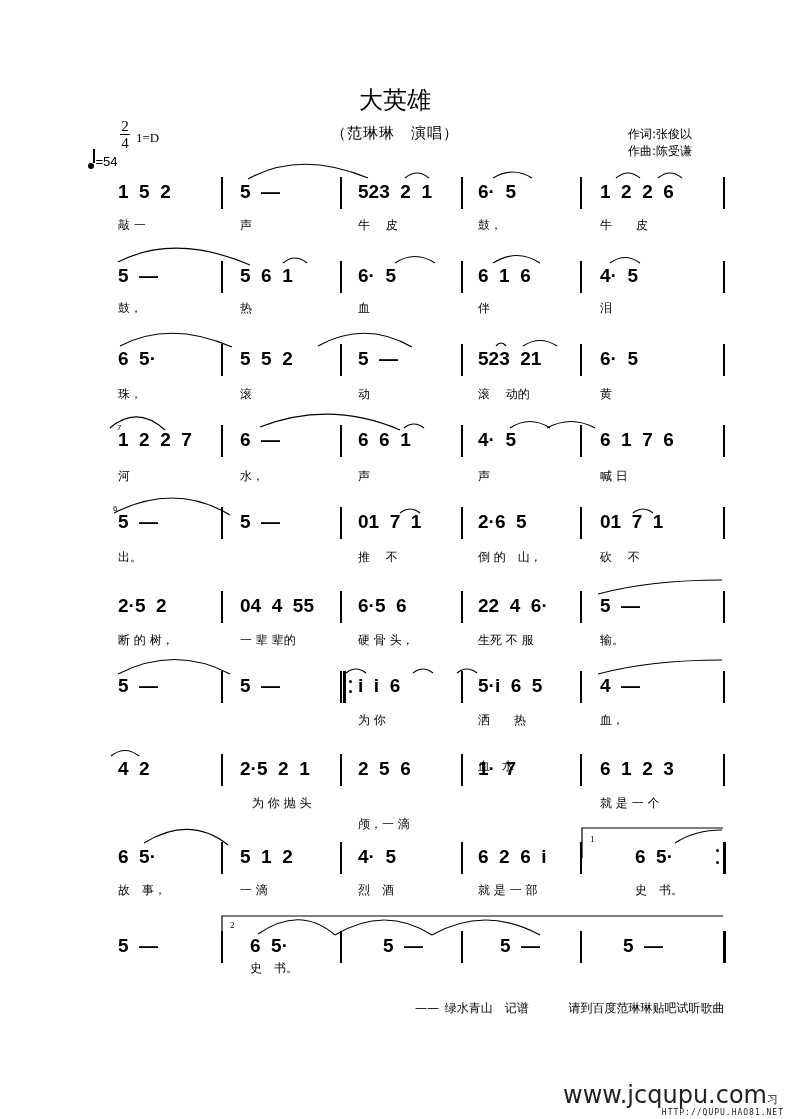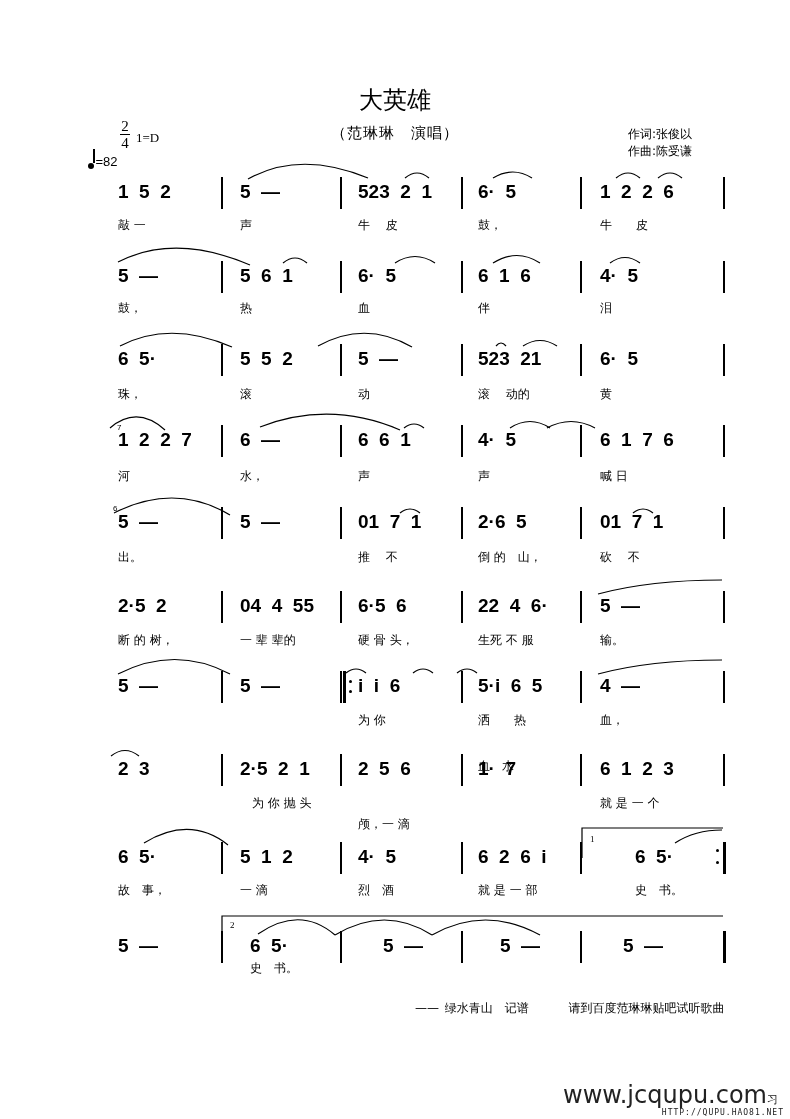--- a/index.html
+++ b/index.html
@@ -28,21 +28,21 @@
 
 <div class="abs title">大英雄</div>
 <div class="abs subtitle">（范琳琳　演唱）</div>
 <div class="abs key">1=D</div>
 <div class="abs timesig">
   <div>2</div>
   <div style="height:0;border-top:1px solid #000;width:10px;margin:-1px auto 0;"></div>
   <div>4</div>
 </div>
 <div class="abs tempo">
-  <span class="tempo-note"></span><span class="tempo-stem"></span><span>=82</span>
+  <span class="tempo-note"></span><span class="tempo-stem"></span><span>=54</span>
 </div>
 <div class="abs credits">
   <div>作词:张俊以</div>
   <div>作曲:陈受谦</div>
 </div>
 
 <div id="score">
     <div class="abs bar" style="left: 221px; top: 177px; height: 32px;"></div>
     <div class="abs bar" style="left: 340px; top: 177px; height: 32px;"></div>
     <div class="abs bar" style="left: 461px; top: 177px; height: 32px;"></div>
@@ -146,21 +146,21 @@
     <div class="abs lyric" style="left: 358px; top: 713px; white-space: pre;">为 你</div>
     <div class="abs note" style="left: 478px; top: 676px; white-space: pre;">5·i  6  5</div>
     <div class="abs lyric" style="left: 478px; top: 713px; white-space: pre;">洒　　热</div>
     <div class="abs note" style="left: 600px; top: 676px; white-space: pre;">4  —</div>
     <div class="abs lyric" style="left: 600px; top: 713px; white-space: pre;">血，</div>
     <div class="abs bar" style="left: 221px; top: 754px; height: 32px;"></div>
     <div class="abs bar" style="left: 340px; top: 754px; height: 32px;"></div>
     <div class="abs bar" style="left: 461px; top: 754px; height: 32px;"></div>
     <div class="abs bar" style="left: 580px; top: 754px; height: 32px;"></div>
     <div class="abs bar" style="left: 723px; top: 754px; height: 32px;"></div>
-    <div class="abs note" style="left: 118px; top: 759px; white-space: pre;">2  3</div>
+    <div class="abs note" style="left: 118px; top: 759px; white-space: pre;">4  2</div>
     <div class="abs lyric" style="left: 118px; top: 796px; white-space: pre;"></div>
     <div class="abs note" style="left: 240px; top: 759px; white-space: pre;">2·5  2  1</div>
     <div class="abs lyric" style="left: 240px; top: 796px; white-space: pre; margin-left: 12px;">为 你 抛 头</div>
     <div class="abs note" style="left: 358px; top: 759px; white-space: pre;">2  5  6</div>
     <div class="abs lyric" style="left: 358px; top: 796px; white-space: pre; margin-top: 21px;">颅，一 滴</div>
     <div class="abs note" style="left: 478px; top: 759px; white-space: pre;">1·  7</div>
     <div class="abs lyric" style="left: 478px; top: 759px; white-space: pre;">血　水</div>
     <div class="abs note" style="left: 600px; top: 759px; white-space: pre;">6  1  2  3</div>
     <div class="abs lyric" style="left: 600px; top: 796px; white-space: pre;">就 是 一 个</div>
     <div class="abs bar" style="left: 221px; top: 842px; height: 32px;"></div>

